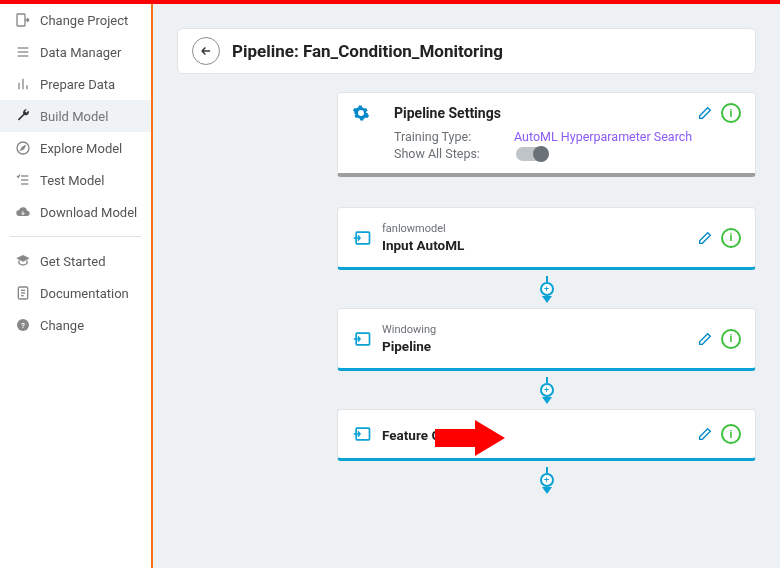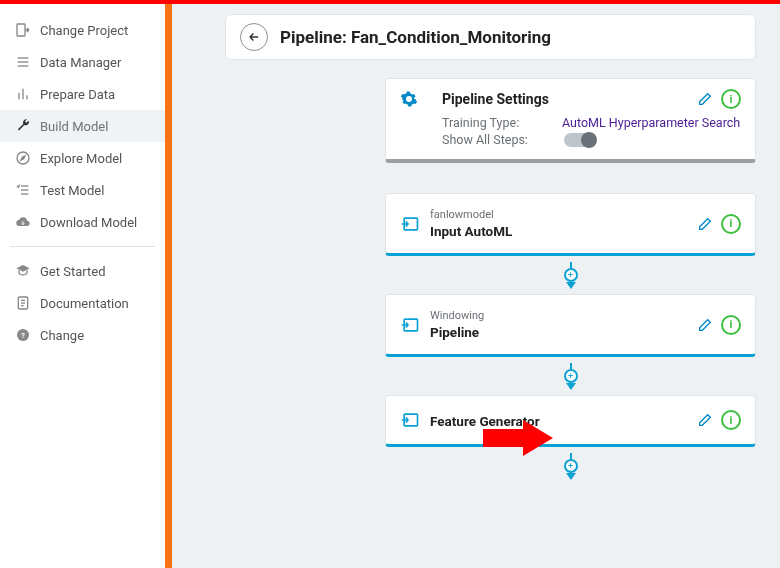--- a/index.html
+++ b/index.html
@@ -1,45 +1,45 @@
 <!DOCTYPE html>
 <html><head>
 <meta charset="utf-8">
 <style>
   * { box-sizing: border-box; }
   html, body { margin:0; padding:0; font-family: -apple-system, BlinkMacSystemFont, "Segoe UI", Roboto, Arial, sans-serif; background:#eef1f3; }
   .frame { width:780px; height:568px; background:#eef1f3; position:relative; overflow:hidden; }
   .topbar { height:4px; background:#ff0000; width:100%; }
   .layout { display:flex; height:calc(100% - 4px); }
   
-  .sidebar { width:172px; background:#ffffff; border-right:7px solid #f97316; padding-top:10px; }
+  .sidebar { width:153px; background:#ffffff; border-right:2px solid #f97316; }
   .side-item { display:flex; align-items:center; padding:8px 12px; cursor:pointer; color:#555; font-size:13px; }
   .side-item.active { background:#f0f3f5; color:#737373; }
   .side-item .icon { width:22px; display:flex; align-items:center; justify-content:center; color:#888; }
   .side-item.active .icon { color:#333; }
   .side-item .lbl { margin-left:6px; }
   .side-sep { height:1px; background:#e0e0e0; margin:8px 10px; }
   
-  .main { flex:1; padding:10px 24px 0 24px; position:relative; overflow:hidden;margin-left:29px; }
+  .main { flex:1; padding:24px 24px 0 24px; position:relative; overflow:hidden; }
   .header { background:#fff; border:1px solid #e2e5e8; border-radius:6px; padding:8px 14px; display:flex; align-items:center; margin-bottom:18px; }
   .back-btn { width:28px; height:28px; border-radius:50%; border:1.5px solid #8b8f94; display:flex; align-items:center; justify-content:center; margin-right:12px; cursor:pointer; color:#333; }
   .header-title { font-size:17px; font-weight:700; color:#222; }
   .content { margin-left:160px; }
   
   .settings-card { background:#fff; border:1px solid #e2e5e8; border-radius:4px; padding:10px 14px 12px 14px; position:relative; margin-bottom:30px; border-bottom:4px solid #9e9e9e; }
   .settings-row1 { display:flex; align-items:center;justify-content:space-between; }
   .gear { color:#0288c7; margin-right:18px; font-size:18px; width:24px; text-align:center; }
   .settings-title { font-weight:700; color:#222; font-size:14px; flex:1; }
   .actions { display:flex; align-items:center; gap:8px; }
   .pencil { color:#0288c7; cursor:pointer; }
   .info-circle { width:20px; height:20px; border:2px solid #3cbf3c; border-radius:50%; color:#3cbf3c; display:flex; align-items:center; justify-content:center; font-size:11px; font-weight:700; cursor:pointer; }
   .settings-body { margin-left:42px; margin-top:6px; font-size:12.5px; color:#6b7075; }
   .srow { display:flex; align-items:center; margin-top:2px; }
   .srow .k { width:120px; }
-  .srow .v { color:#4c1d95; }
+  .srow .v { color:#8b5cf6; }
   .toggle { width:32px; height:14px; background:#bfc4c9; border-radius:8px; position:relative; margin-left:2px; cursor:pointer; }
   .toggle .knob { position:absolute; width:16px; height:16px; background:#6a7178; border-radius:50%; top:-1px; right:-1px; }
   
   .step-card { background:#fff; border:1px solid #e2e5e8; border-radius:4px; border-bottom:3px solid #0aa2d5; padding:14px; margin-bottom:6px; display:flex; align-items:center; position:relative; }
   .step-icon { color:#0aa2d5; width:30px; }
   .step-texts { flex:1; }
   .step-sub { color:#6b7075; font-size:11px; }
   .step-title { color:#222; font-weight:700; font-size:13.5px; margin-top:2px; }
   .step-actions { display:flex; align-items:center; gap:8px; }
   

